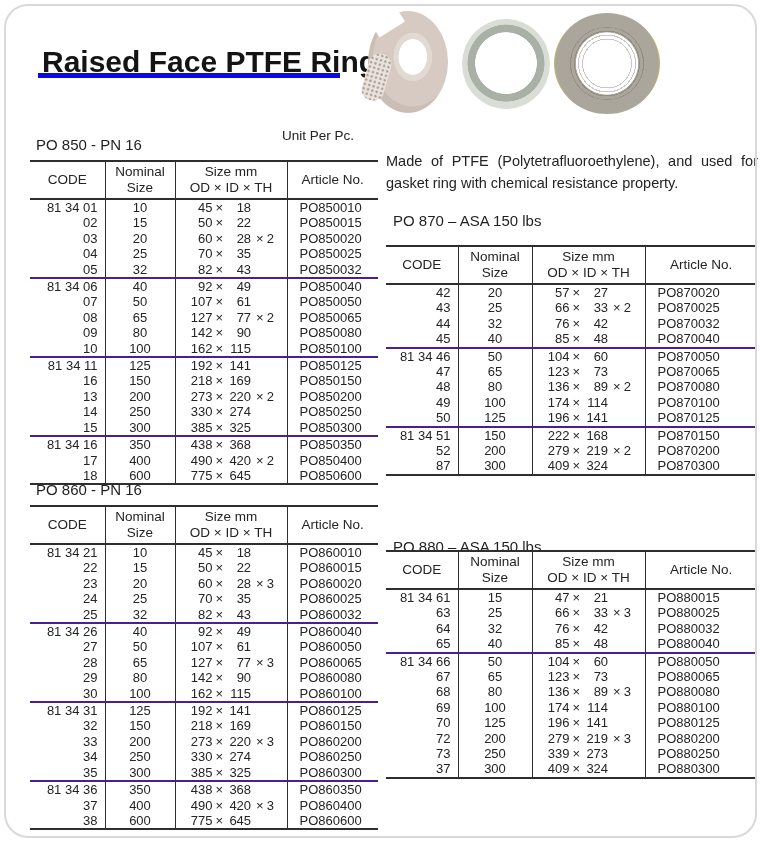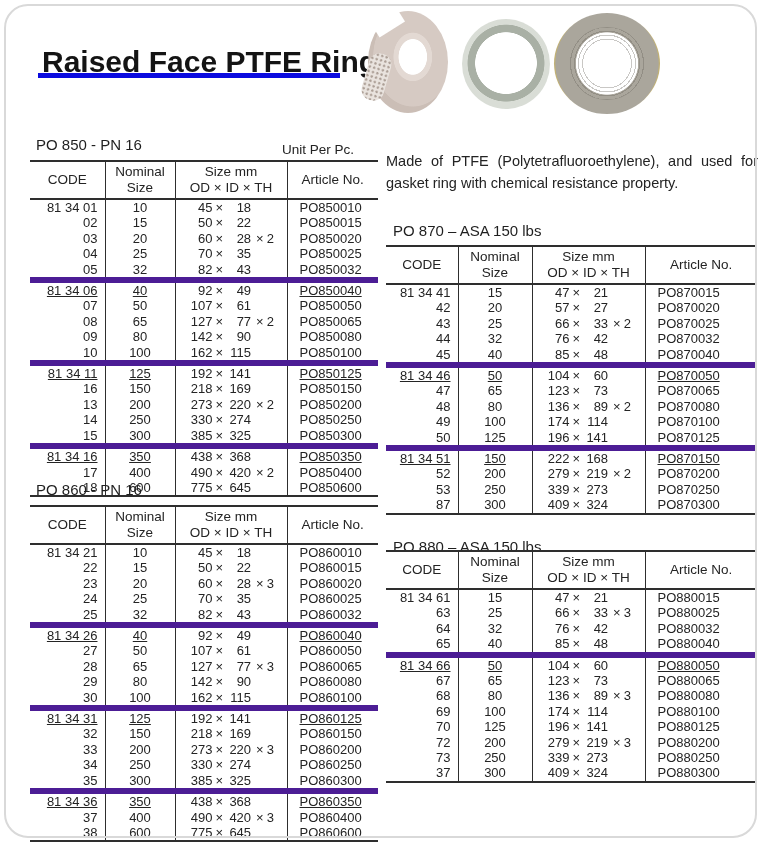--- a/index.html
+++ b/index.html
@@ -35,23 +35,23 @@
   .ring3 .spiral{position:absolute;left:15px;top:14px;right:15px;bottom:14px;border-radius:50%;
                  background:repeating-radial-gradient(circle, rgba(100,96,88,0.35) 0 1px,
                             rgba(255,255,255,0) 1px 4px);}
   .ring3 .hole{position:absolute;left:31px;top:29px;right:31px;bottom:29px;border-radius:50%;
                background:#fff;}
 
   
   .sec-label{position:absolute;font-size:15px;color:#1f1f1f;white-space:nowrap;}
   .lbl-850{left:36px;top:136px;}
   .lbl-860{left:36px;top:481px;}
-  .lbl-870{left:393px;top:222px;}
+  .lbl-870{left:393px;top:212px;}
   .lbl-880{left:393px;top:526px;margin-top:12px;}
-  .unit-note{position:absolute;left:282px;top:142px;font-size:13.5px;}
+  .unit-note{position:absolute;left:282px;top:128px;font-size:13.5px;}
 
   .description{position:absolute;left:386px;top:135px;width:372px;font-size:14.5px;
                line-height:22px;text-align:justify;color:#232323;}
 
   
   table.spec{position:absolute;border-collapse:collapse;table-layout:fixed;
              font-family:"Liberation Sans",sans-serif;color:#242424;}
   .t850{left:30px;top:160px;width:348px;}
   .t860{left:30px;top:505px;width:348px;}
   .t870{left:386px;top:245px;width:371px;}
@@ -59,21 +59,21 @@
   .t850 col.c1,.t860 col.c1{width:75px;} .t850 col.c2,.t860 col.c2{width:70px;}
   .t850 col.c3,.t860 col.c3{width:112px;} .t850 col.c4,.t860 col.c4{width:91px;}
   .t870 col.c1,.t880 col.c1{width:72px;} .t870 col.c2,.t880 col.c2{width:74px;}
   .t870 col.c3,.t880 col.c3{width:113px;} .t870 col.c4,.t880 col.c4{width:112px;}
 
   .spec th{font-weight:400;font-size:13.5px;line-height:15.5px;padding:2px 0 3px 0;
            text-align:center;border-top:2px solid #2e2e2e;border-bottom:2px solid #2e2e2e;}
   .spec td{font-size:13px;line-height:15.4px;padding:0;height:15.4px;overflow:hidden;
            white-space:nowrap;}
   .spec th + th, .spec td + td{border-left:1.2px solid #2e2e2e;}
-  .spec tbody tr.group-start td{border-top:6px solid #4c1d95;text-decoration:underline;}
+  .spec tbody tr.group-start td{border-top:2px solid #4c1d95;}
   .spec tbody tr:last-child td{border-bottom:2px solid #2e2e2e;}
   td.code{text-align:right;padding-right:7px;}
   td.nom{text-align:center;}
   td.size{padding-left:13px;}
   td.art{padding-left:12px;}
   .od,.idv{display:inline-block;min-width:24px;text-align:right;}
   .sep{display:inline-block;margin:0 4px 0 3px;}
   .sep2{display:inline-block;margin:0 3px 0 5px;}
 </style>
 </head>
@@ -238,26 +238,20 @@
   <thead>
         <tr>
           <th>CODE</th>
           <th>Nominal<br>Size</th>
           <th>Size mm<br>OD × ID × TH</th>
           <th>Article No.</th>
         </tr>
       </thead>
       <tbody>
         <tr>
-          <td class="code">81 34 41</td>
-          <td class="nom">15</td>
-          <td class="size"><span class="od">47</span><span class="sep">×</span><span class="idv">21</span></td>
-          <td class="art">PO870015</td>
-        </tr>
-        <tr>
           <td class="code">42</td>
           <td class="nom">20</td>
           <td class="size"><span class="od">57</span><span class="sep">×</span><span class="idv">27</span></td>
           <td class="art">PO870020</td>
         </tr>
         <tr>
           <td class="code">43</td>
           <td class="nom">25</td>
           <td class="size"><span class="od">66</span><span class="sep">×</span><span class="idv">33</span><span class="sep2">×</span><span class="thv">2</span></td>
           <td class="art">PO870025</td>
@@ -308,26 +302,20 @@
           <td class="code">81 34 51</td>
           <td class="nom">150</td>
           <td class="size"><span class="od">222</span><span class="sep">×</span><span class="idv">168</span></td>
           <td class="art">PO870150</td>
         </tr>
         <tr>
           <td class="code">52</td>
           <td class="nom">200</td>
           <td class="size"><span class="od">279</span><span class="sep">×</span><span class="idv">219</span><span class="sep2">×</span><span class="thv">2</span></td>
           <td class="art">PO870200</td>
-        </tr>
-        <tr>
-          <td class="code">53</td>
-          <td class="nom">250</td>
-          <td class="size"><span class="od">339</span><span class="sep">×</span><span class="idv">273</span></td>
-          <td class="art">PO870250</td>
         </tr>
         <tr>
           <td class="code">87</td>
           <td class="nom">300</td>
           <td class="size"><span class="od">409</span><span class="sep">×</span><span class="idv">324</span></td>
           <td class="art">PO870300</td>
         </tr>
       </tbody>
     </table>
 

